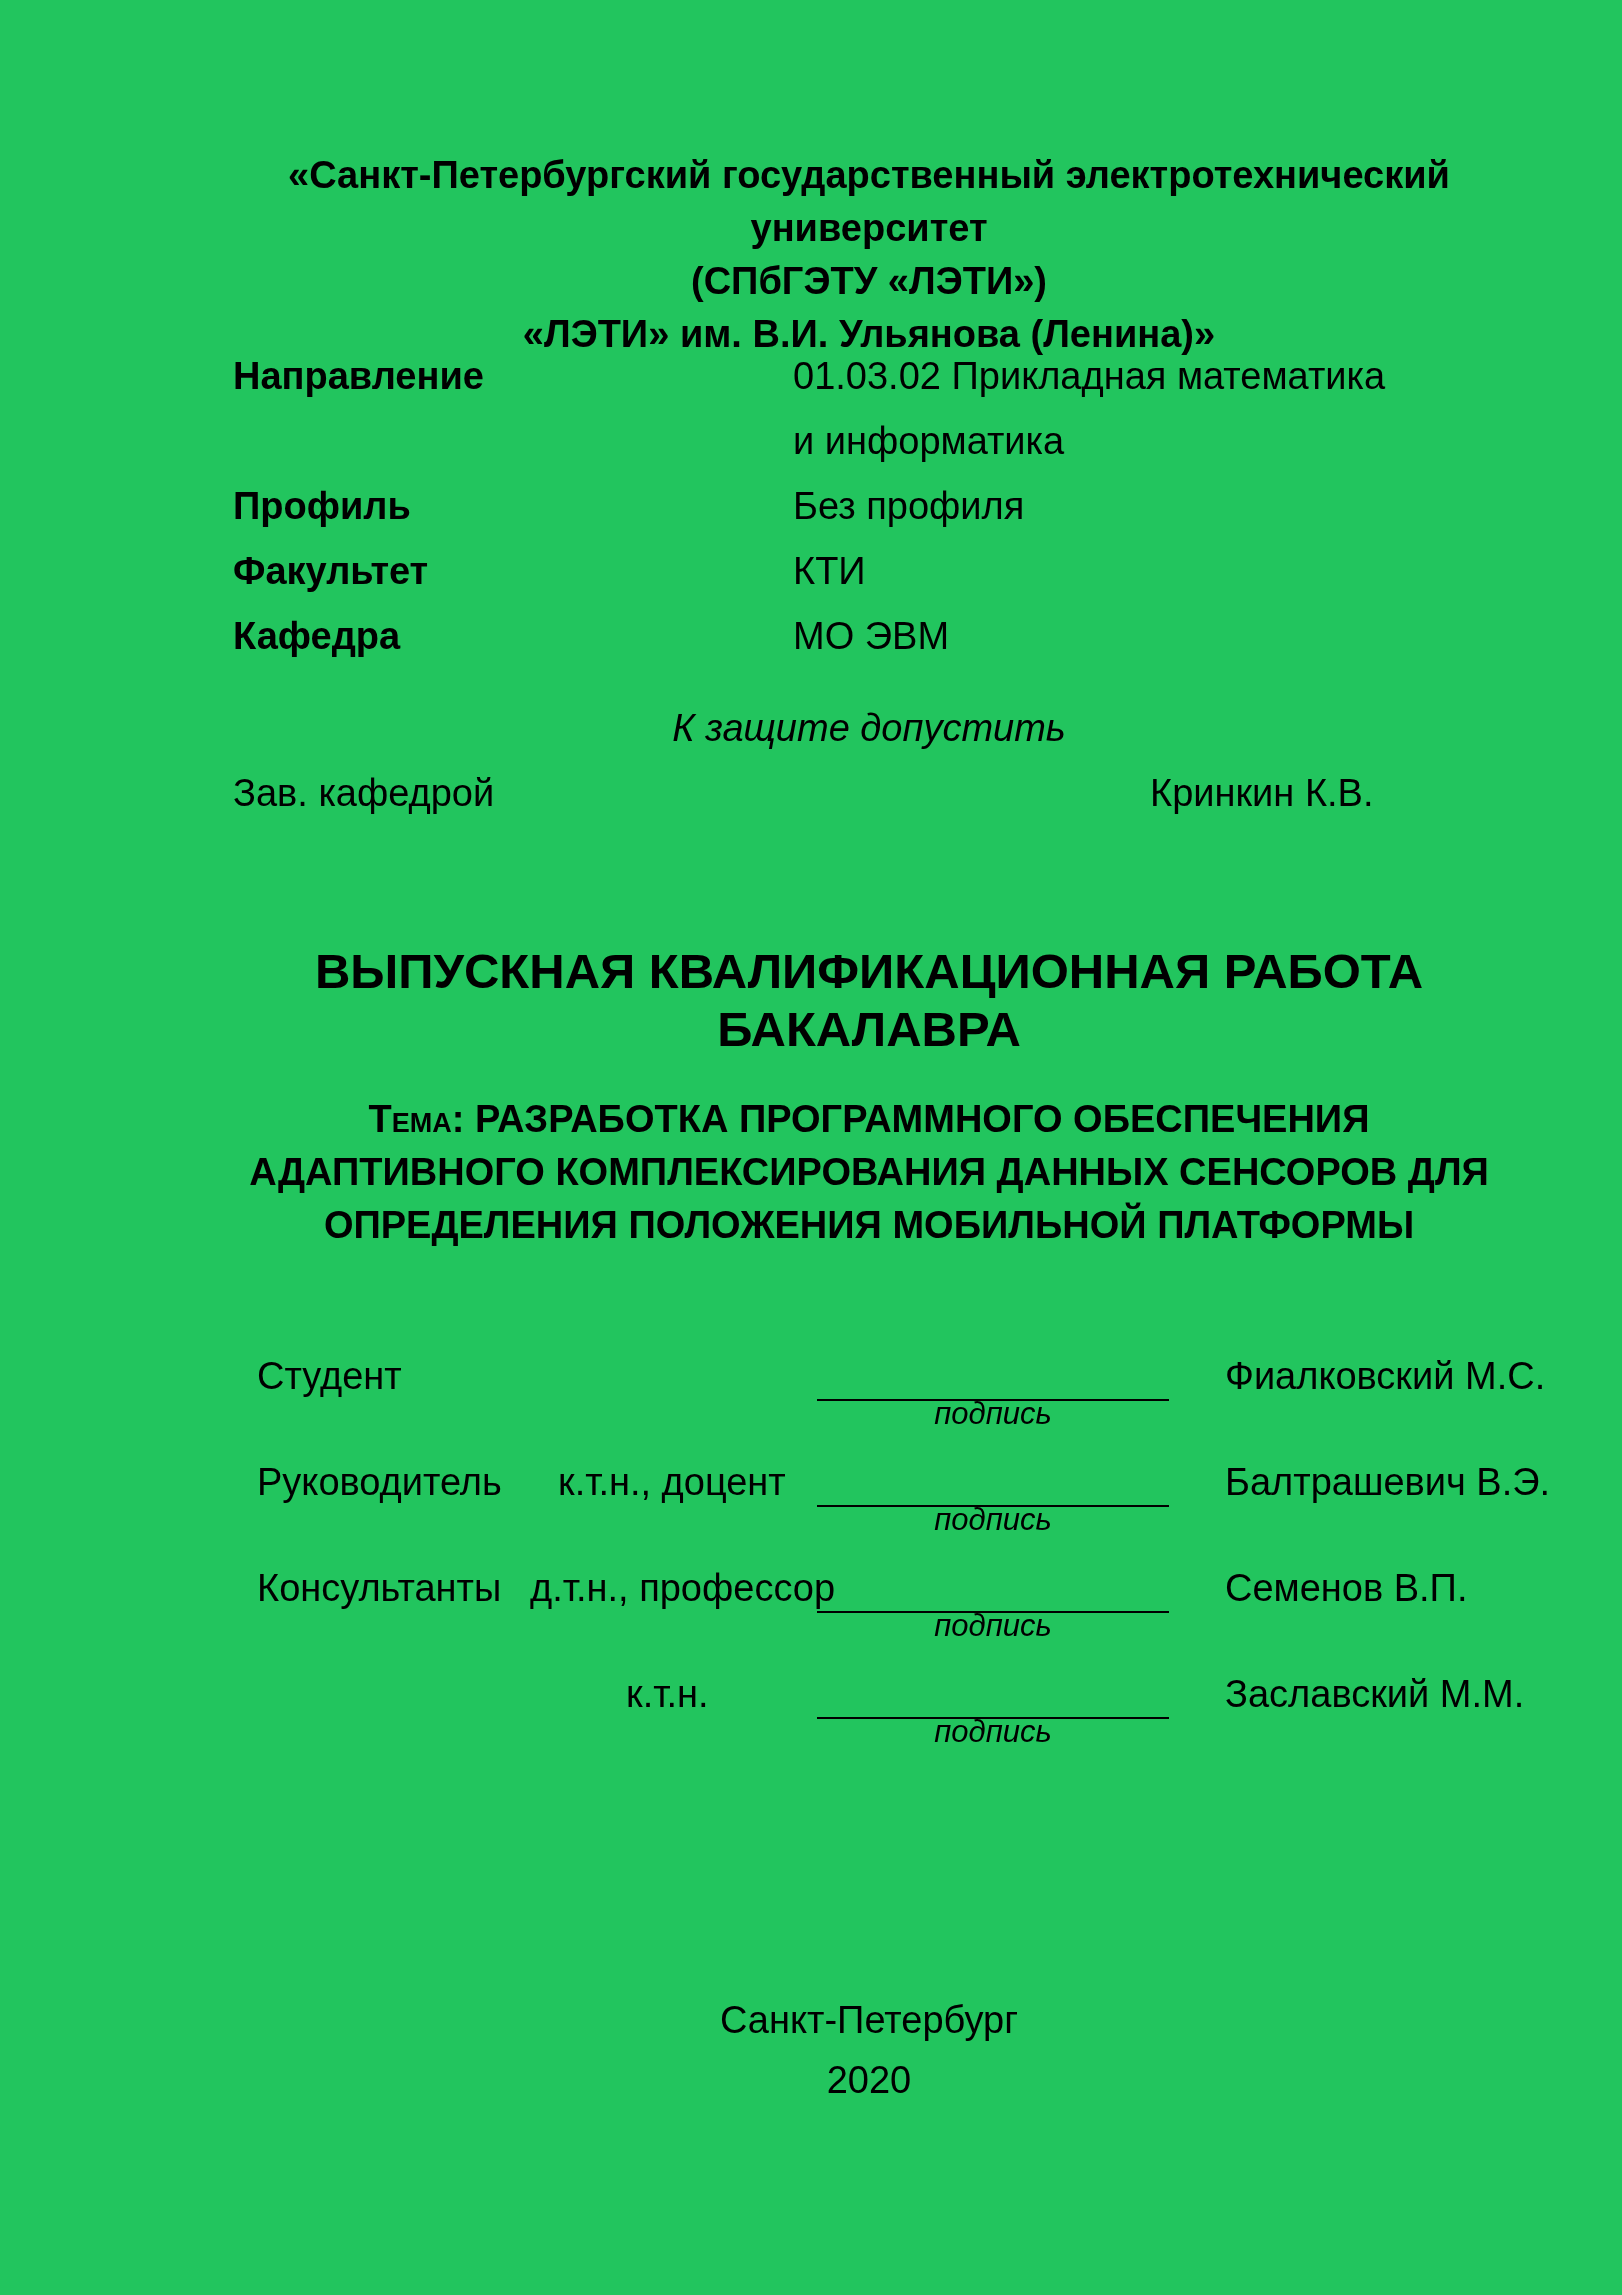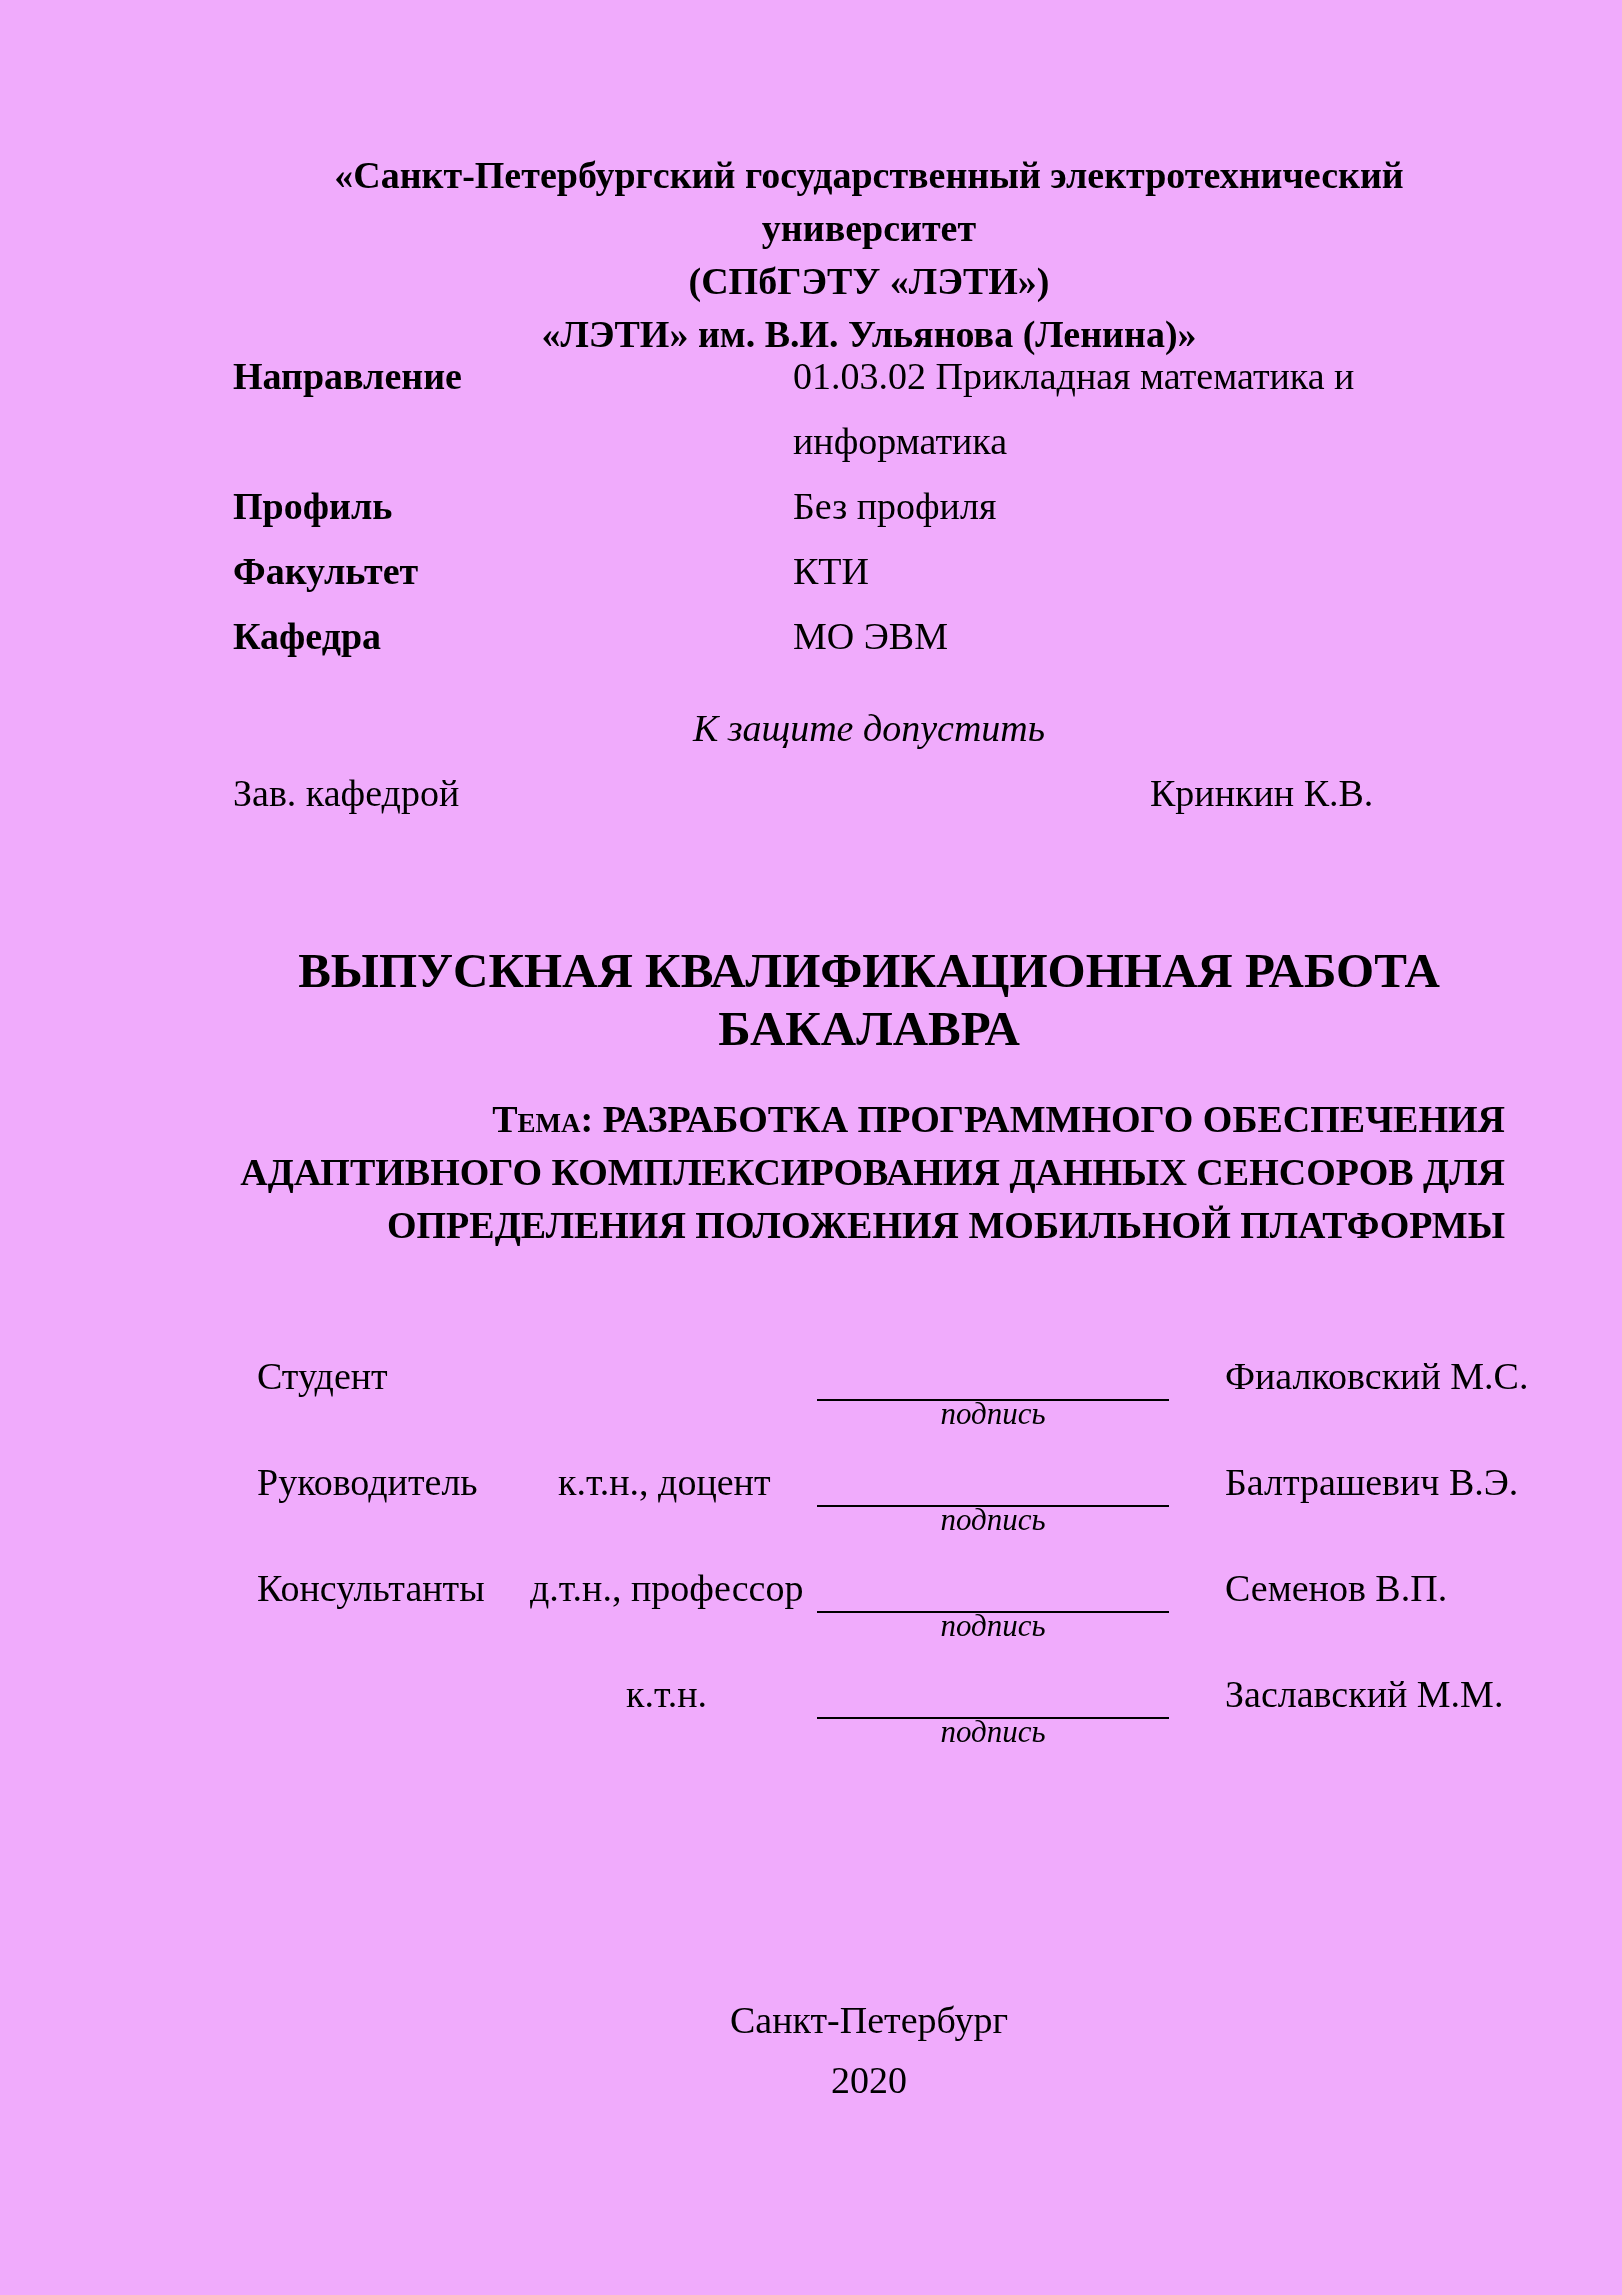--- a/index.html
+++ b/index.html
@@ -4,23 +4,23 @@
 <style>
   html, body {
     margin: 0;
     padding: 0;
     background: #ffffff;
   }
   .page {
     position: relative;
     width: 1623px;
     height: 2295px;
-    background: #f0abfc;
+    background: #22c55e;
     color: #000000;
-    font-family: Liberation Serif, serif;
+    font-family: Liberation Sans, sans-serif;
     overflow: hidden;
   }
   
   .univ-header {
     position: absolute;
     top: 149px;
     left: 233px;
     width: 1272px;
     text-align: center;
     font-weight: bold;
@@ -69,21 +69,21 @@
     font-weight: bold;
     font-size: 49px;
     line-height: 58px;
   }
   
   .theme {
     position: absolute;
     top: 1093px;
     left: 233px;
     width: 1272px;
-    text-align: right;
+    text-align: center;
     font-weight: bold;
     font-size: 38px;
     line-height: 53px;
   }
   .smallcaps { font-variant: small-caps; }
   
   .signatures {
     position: absolute;
     top: 1354px;
     left: 233px;

